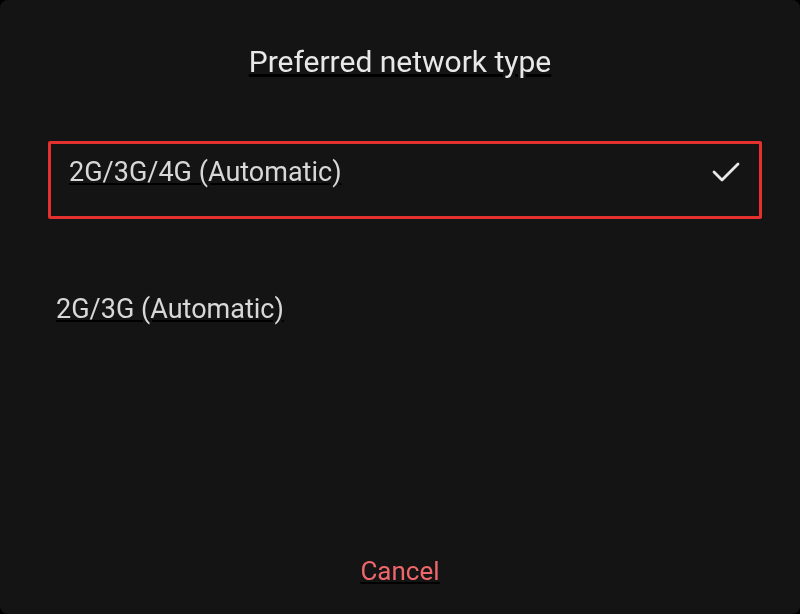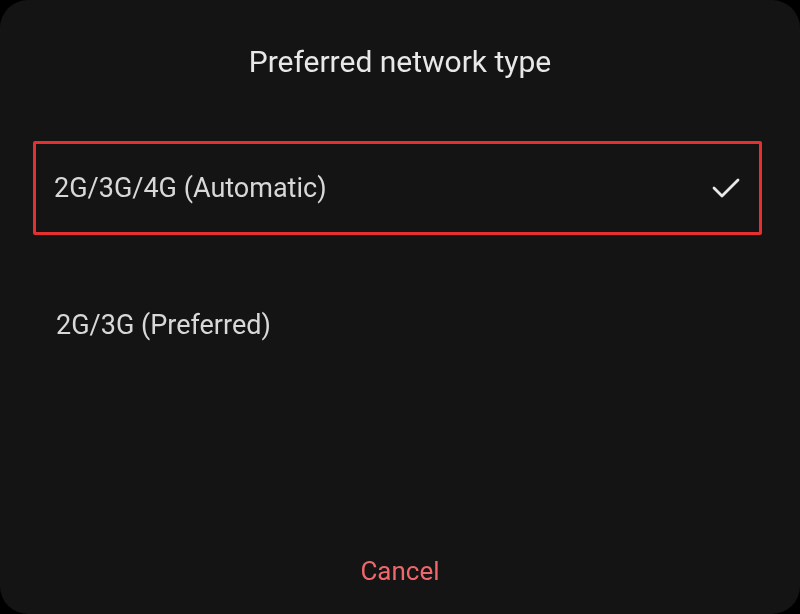--- a/index.html
+++ b/index.html
@@ -11,24 +11,25 @@
       width: 800px;
       height: 614px;
       background: #000000;
       font-family: -apple-system, BlinkMacSystemFont, 'Segoe UI', Roboto, sans-serif;
       overflow: hidden;
     }
     .dialog {
       width: 100%;
       height: 100%;
       background: #141414;
-      border-radius: 28px;
+      border-radius: 8px;
       display: flex;
       flex-direction: column;
       padding-top: 44px;
+      text-decoration: underline;
     }
     .dialog-title {
       text-align: center;
       color: #e8e8e8;
       font-size: 30px;
       font-weight: 400;
       margin-bottom: 62px;
     }
     .option {
       display: flex;
@@ -36,23 +37,23 @@
       justify-content: space-between;
       padding: 30px 56px 30px 56px;
       color: #d8d8d8;
       font-size: 27px;
       font-weight: 400;
       cursor: pointer;
       margin-bottom: 44px;
     }
     .option.highlighted {
       border: 3px solid #e53030;
-      margin-left: 33px;
+      margin-left: 48px;
       margin-right: 38px;
-      padding: 28px 18px 28px 18px;
+      padding: 12px 18px 28px 18px;
       border-radius: 2px;
     }
     .option-label {
       flex: 1;
     }
     .check-icon {
       width: 30px;
       height: 30px;
       display: flex;
       align-items: center;
@@ -81,18 +82,18 @@
   <div class="option highlighted">
     <span class="option-label">2G/3G/4G (Automatic)</span>
     <span class="check-icon">
       <svg viewBox="0 0 28 22" fill="none" stroke="#e8e8e8" stroke-width="2.8" stroke-linecap="round" stroke-linejoin="round">
         <polyline points="2,11 10,19 26,3"></polyline>
       </svg>
     </span>
   </div>
 
   <div class="option">
-    <span class="option-label">2G/3G (Preferred)</span>
+    <span class="option-label">2G/3G (Automatic)</span>
   </div>
 
 
   <div class="cancel-button">Cancel</div>
 </div>
 
 </body></html>

